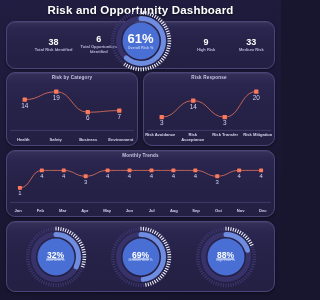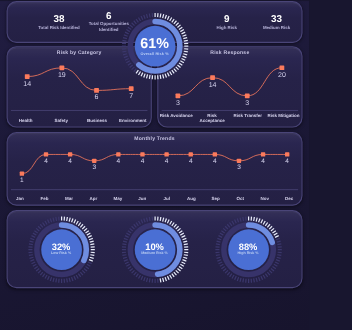--- a/index.html
+++ b/index.html
@@ -32,21 +32,21 @@
     box-shadow:0 1px 3px rgba(0,0,0,.45), inset 0 1px 0 rgba(255,255,255,.05);
   }
   .panel-title {
     position:absolute; top:2px; left:0; right:0;
     text-align:center;
     font-size:4.6px; font-weight:bold; color:#c9c6e4;
     letter-spacing:.2px;
   }
   
   .kpi-strip {
-    height:38px; margin-top:1px;
+    height:48px; margin-top:1px;
     display:flex; align-items:center;padding-left:24px;
   }
   .kpi {
     flex:1;
     display:flex; flex-direction:column; align-items:center; justify-content:center;
     gap:1px;
   }
   .kpi.spacer { flex:0 0 62px; }
   .kpi-val {
     font-size:9px; font-weight:bold; color:#ffffff;
@@ -94,28 +94,29 @@
     display:flex; align-items:center; justify-content:space-around;
     padding:0 6px;
   }
   .mini-gauge { position:relative; width:62px; height:62px; }
   .mini-core {
     position:absolute; left:50%; top:50%;
     transform:translate(-50%,-50%);
     display:flex; flex-direction:column; align-items:center; justify-content:center;
     gap:0px;
   }
-  .mini-pct { font-size:8.5px; font-weight:bold; color:#ffffff; line-height:1.05; }
+  .mini-pct { font-size:8.5px; font-weight:bold; color:#ffffff; line-height:1.05;text-decoration:underline; }
   .mini-sub { font-size:3.3px; font-weight:bold; color:#b8cbf0; text-align:center; line-height:1.2; }
 </style>
 </head>
 <body>
 
 <div class="dash">
 
+  <div class="hdr">Risk and Opportunity Dashboard</div>
 
   <div class="panel kpi-strip">
     <div class="kpi">
       <div class="kpi-val">38</div>
       <div class="kpi-lbl">Total Risk Identified</div>
     </div>
     <div class="kpi">
       <div class="kpi-val">6</div>
       <div class="kpi-lbl">Total Opportunities Identified</div>
     </div>
@@ -484,21 +485,21 @@
               <line x1="21.94" y1="6.10" x2="20.67" y2="2.62" stroke="#3b376c" stroke-width="1.1"></line>
               <line x1="24.14" y1="5.40" x2="23.18" y2="1.83" stroke="#3b376c" stroke-width="1.1"></line>
               <line x1="26.40" y1="4.90" x2="25.76" y2="1.26" stroke="#3b376c" stroke-width="1.1"></line>
               <line x1="28.69" y1="4.60" x2="28.37" y2="0.91" stroke="#3b376c" stroke-width="1.1"></line>
             </g>
           <circle cx="31" cy="31" r="22.5" fill="none" stroke="#37336a" stroke-width="5"></circle>
           <circle class="mg-arc" cx="31" cy="31" r="22.5" fill="none" stroke="#6f8de0" stroke-width="5" stroke-linecap="round" transform="rotate(-90 31 31)" stroke-dasharray="67.86 141.37"></circle>
           <circle cx="31" cy="31" r="18.5" fill="#4a6fd4"></circle>
         </svg>
         <div class="mini-core">
-          <div class="mini-pct">10%</div>
+          <div class="mini-pct">69%</div>
           <div class="mini-sub">Medium Risk %</div>
         </div>
       </div>
 
       <div class="mini-gauge">
         <svg class="chart-svg" viewBox="0 0 62 62">
           <g class="mg-ticks">
               <line x1="31.00" y1="4.50" x2="31.00" y2="0.80" stroke="#e9edfb" stroke-width="1.1"></line>
               <line x1="33.31" y1="4.60" x2="33.63" y2="0.91" stroke="#e9edfb" stroke-width="1.1"></line>
               <line x1="35.60" y1="4.90" x2="36.24" y2="1.26" stroke="#e9edfb" stroke-width="1.1"></line>

